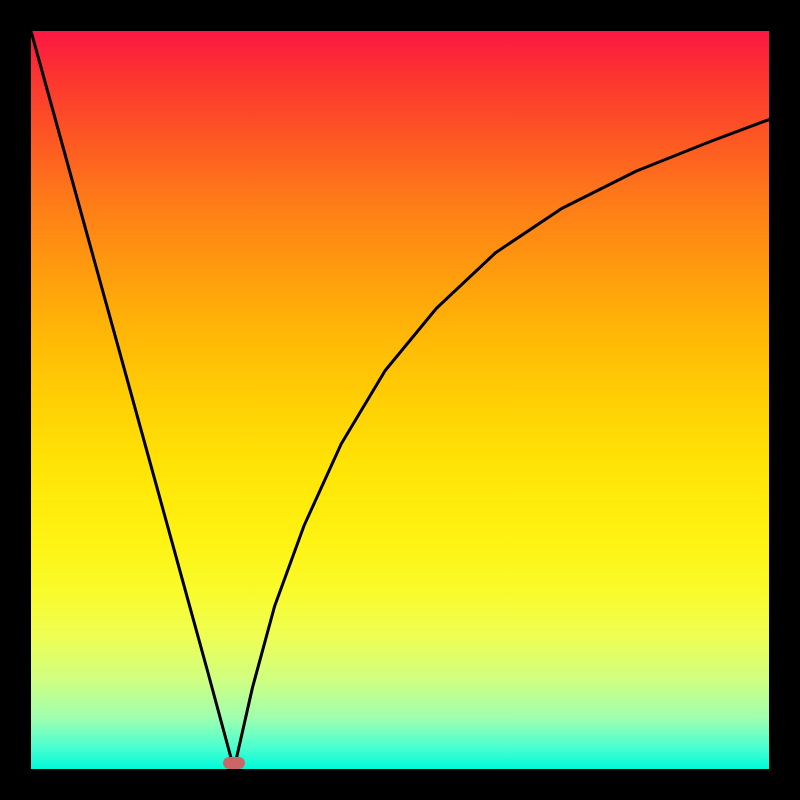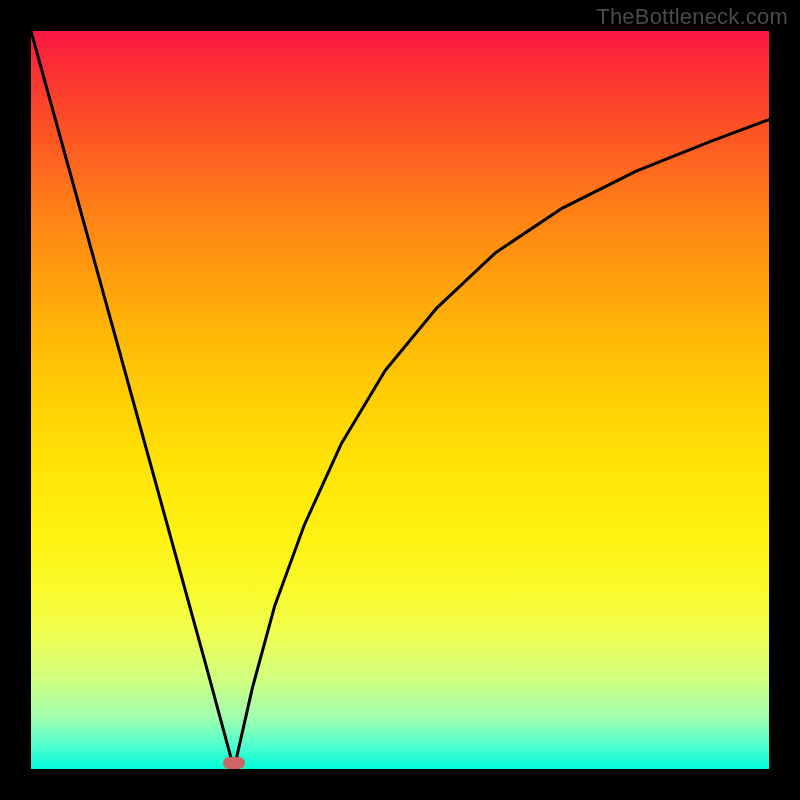--- a/index.html
+++ b/index.html
@@ -69,21 +69,20 @@
     background: #cc6666;
     border-radius: 6px;
     transform: translate(-50%, -50%);
     z-index: 5;
   }
 </style>
 </head>
 <body>
 
 <div class="frame">
-  <div class="watermark">TheBottleneck.com</div>
 
   <div class="plot-area">
     <div class="gradient"></div>
     <svg class="curve" preserveAspectRatio="none" viewBox="0 0 738 738">
       <path fill="none" stroke-linecap="round" stroke-linejoin="round" stroke-width="3" stroke="#000000" d="M0.0 0.0 L29.5 107.0 L59.0 214.0 L88.6 321.0 L118.1 428.0 L147.6 535.0 L177.1 642.1 L203.0 738.0 L221.4 656.8 L243.5 575.6 L273.1 494.5 L310.0 413.3 L354.2 339.5 L405.9 276.8 L464.9 221.4 L531.4 177.1 L605.2 140.2 L679.0 110.7 L738.0 88.6"></path>
     </svg>
     <div class="marker" style="left: 202.95px; top: 732.096px; background: rgb(204, 102, 102);"></div>
   </div>
 </div>
 

